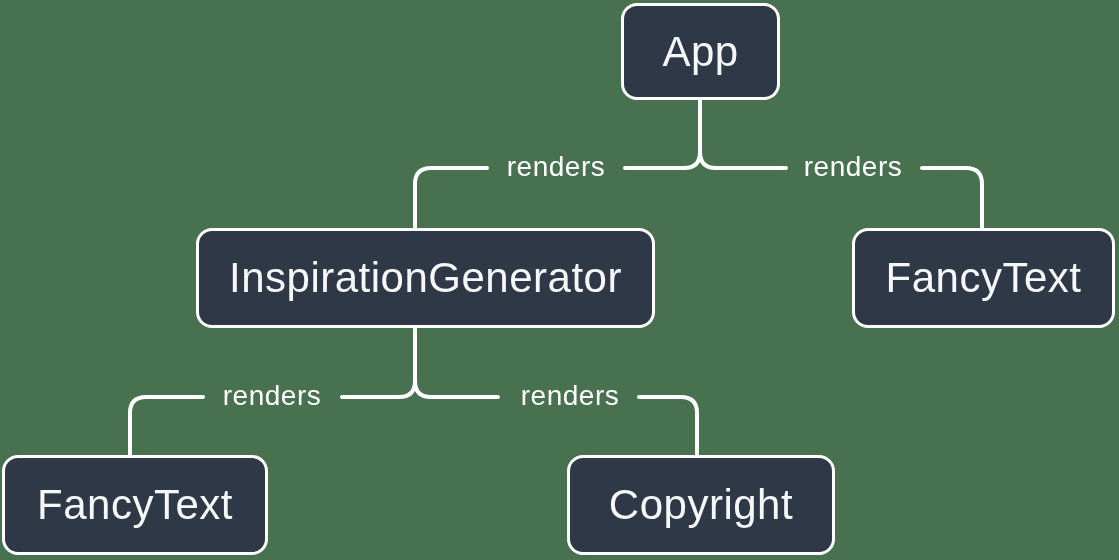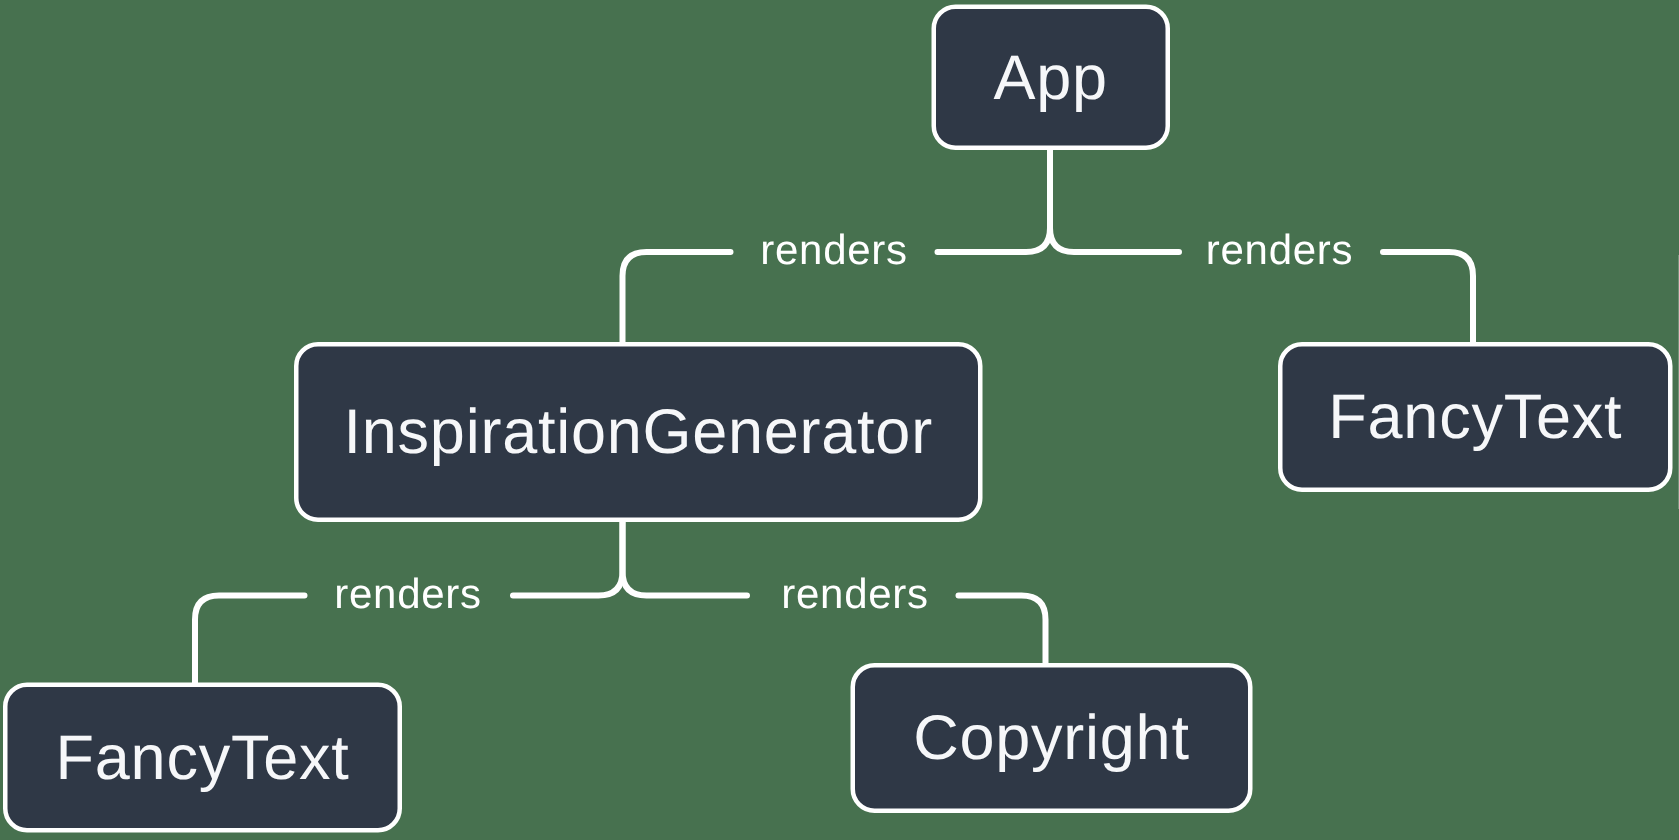--- a/index.html
+++ b/index.html
@@ -40,24 +40,24 @@
   }
   .node span {
     color: var(--node-text, #F6F7F9);
     font-size: 42px;
     font-weight: 400;
     white-space: nowrap;
     letter-spacing: 0.5px;
     text-align: right;
   }
   .node-app                  { left: 621px; top: 3px;   width: 159px; height: 97px;  }
-  .node-inspiration-generator{ left: 196px; top: 228px; width: 459px; height: 120px; }
+  .node-inspiration-generator{ left: 196px; top: 228px; width: 459px; height: 100px; }
   .node-fancy-text-right     { left: 852px; top: 228px; width: 263px; height: 100px; }
   .node-fancy-text-left      { left: 2px;   top: 455px; width: 266px; height: 100px; }
-  .node-copyright            { left: 567px; top: 442px; width: 268px; height: 100px; }
+  .node-copyright            { left: 567px; top: 455px; width: 268px; height: 100px; }
   .edge-label {
     position: absolute;
     transform: translate(-50%, -50%);
     color: var(--label-text, #FFFFFF);
     font-size: 28px;
     font-weight: 400;
     white-space: nowrap;
     letter-spacing: 0.5px;
   }
   .edge-label-1 { left: 556px; top: 167px; }

